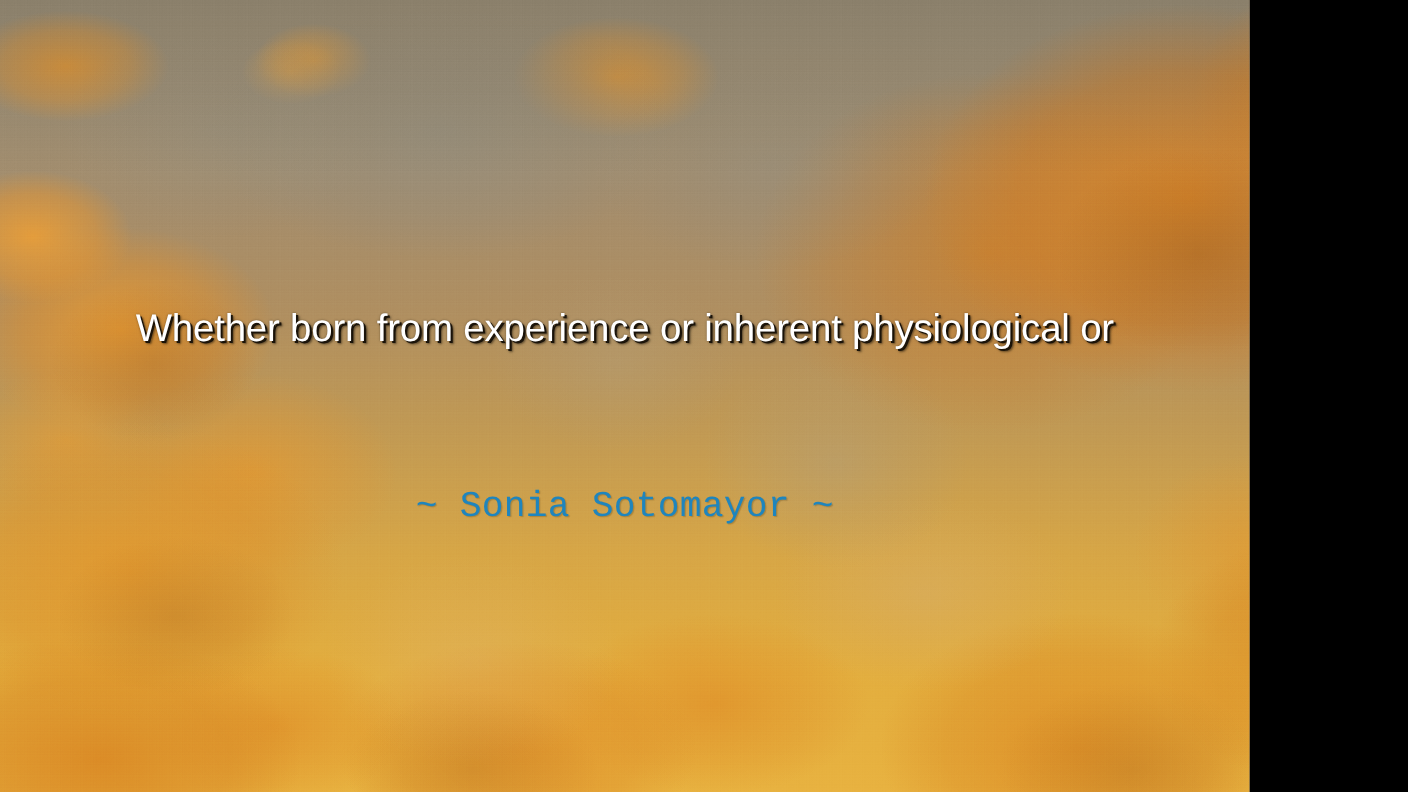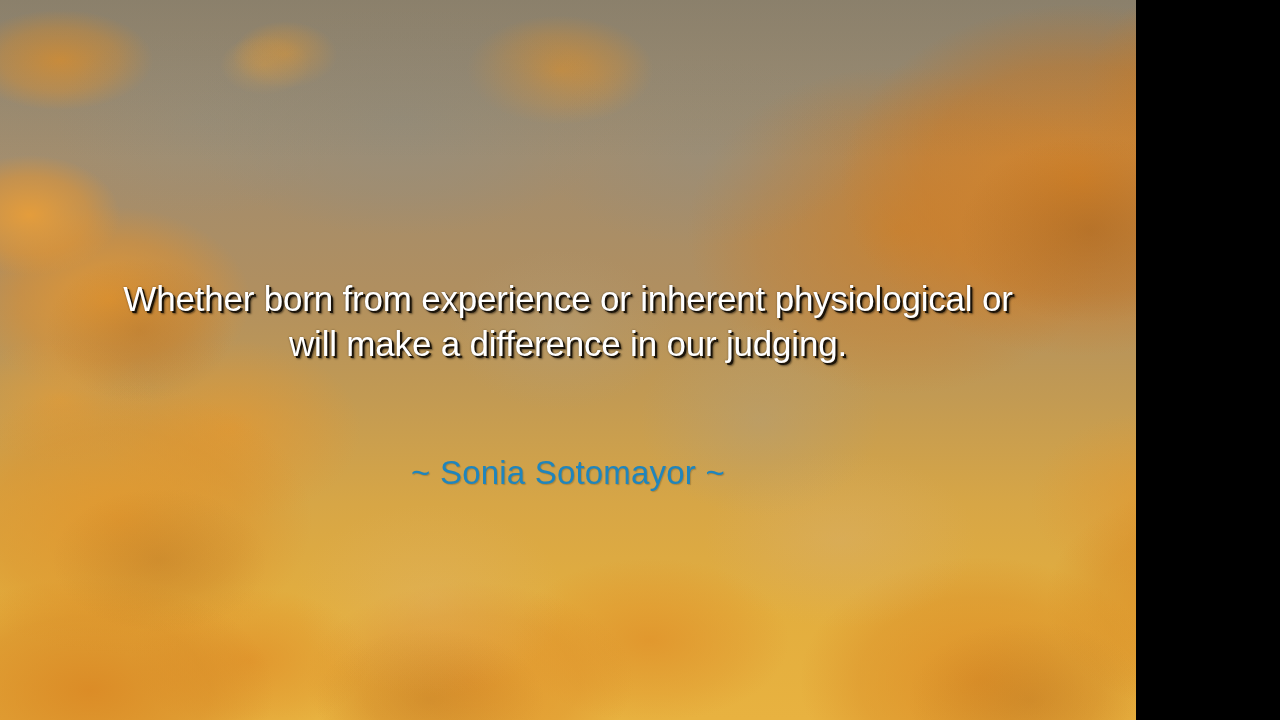--- a/index.html
+++ b/index.html
@@ -150,44 +150,44 @@
     white-space: pre-line;
   }
   .attribution {
     position: absolute;
     left: 0;
     right: 0;
     top: 437px;
     text-align: center;
   }
   .attribution-text {
-    margin: 16px;
+    margin: 4px;
     color: #1f85bd;
     font-size: 33px;
     line-height: 40px;
     font-weight: 400;
     letter-spacing: 0.2px;
     text-shadow: 1px 1px 1px rgba(40,30,10,.22);
+    font-family: Liberation Mono, monospace;
   }
 </style>
 </head>
 <body>
 
 <div id="stage">
 
   <div class="sky-base"></div>
   <div class="cloud-layer clouds-a"></div>
   <div class="cloud-layer clouds-b"></div>
   <div class="cloud-layer sky-holes"></div>
   <div class="cloud-layer clouds-shade"></div>
   <div class="top-shade"></div>
   <div class="grain"></div>
 
   <div class="quote-block">
     <p class="quote-text">Whether born from experience or inherent physiological or</p>
-    <p class="quote-text">will make a difference in our judging.</p>
   </div>
 
   <div class="attribution">
     <p class="attribution-text">~ Sonia Sotomayor ~</p>
   </div>
 
 </div>
 
 </body></html>

